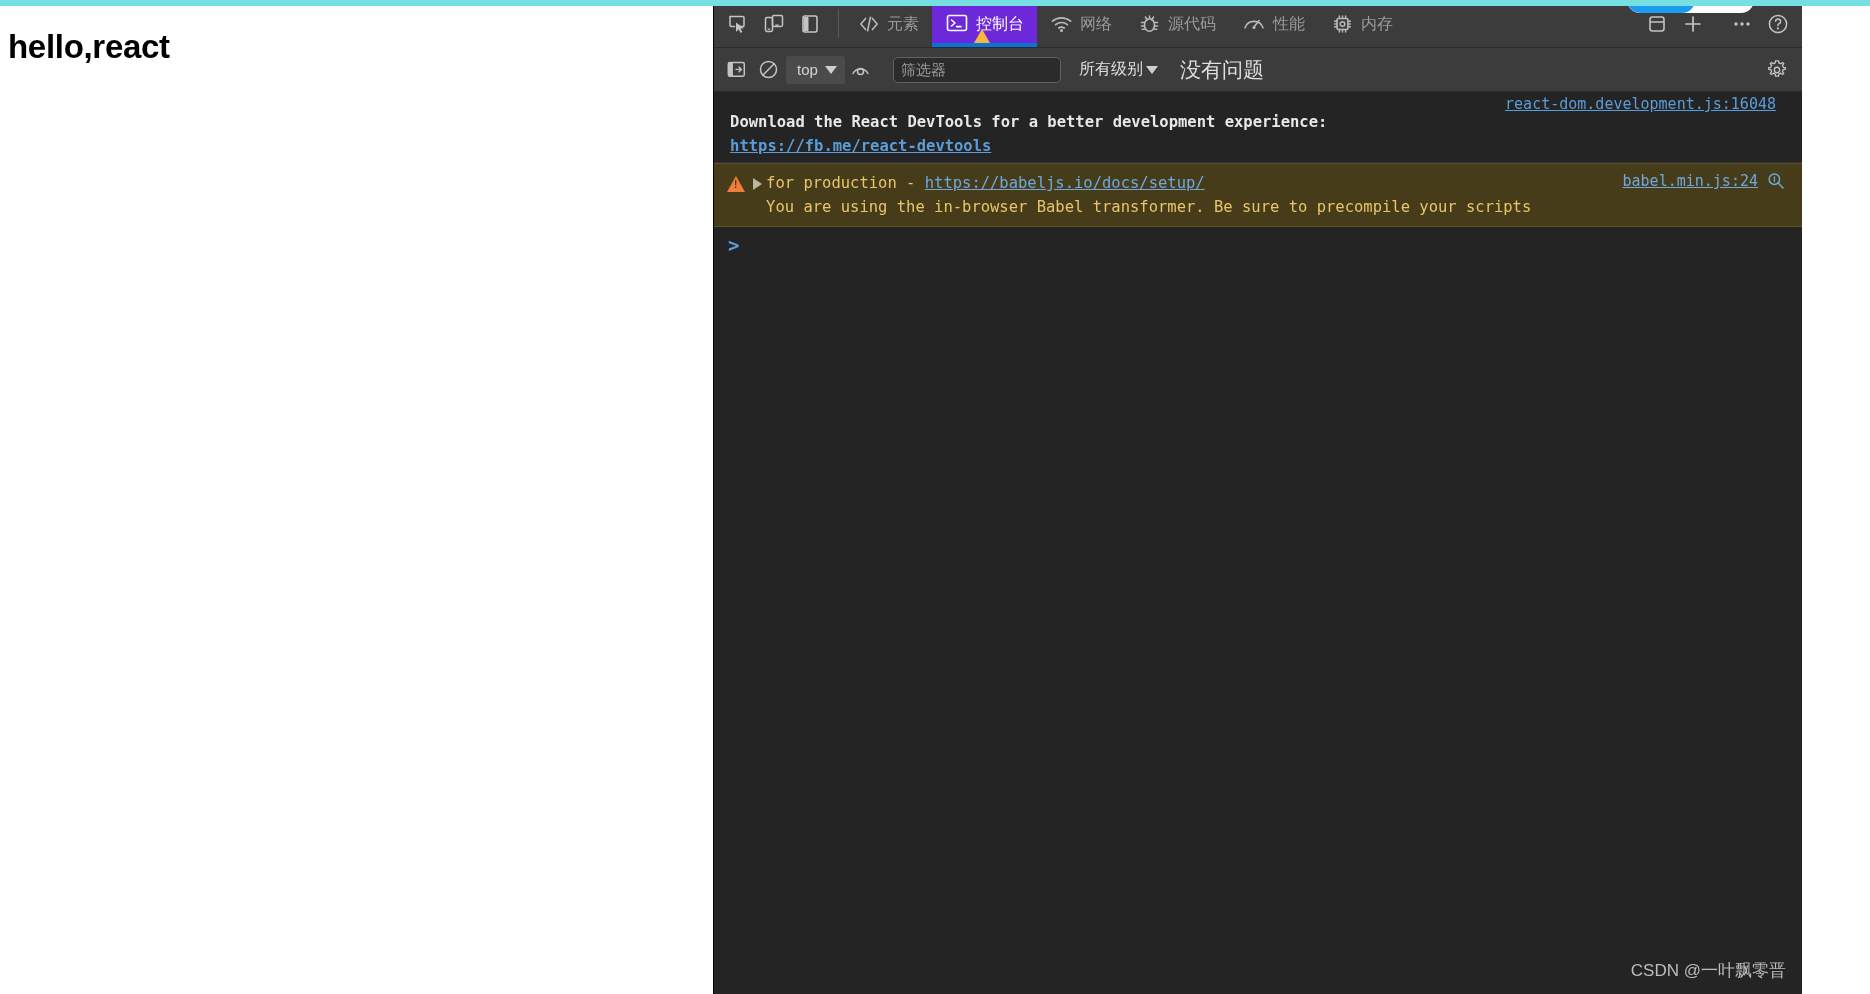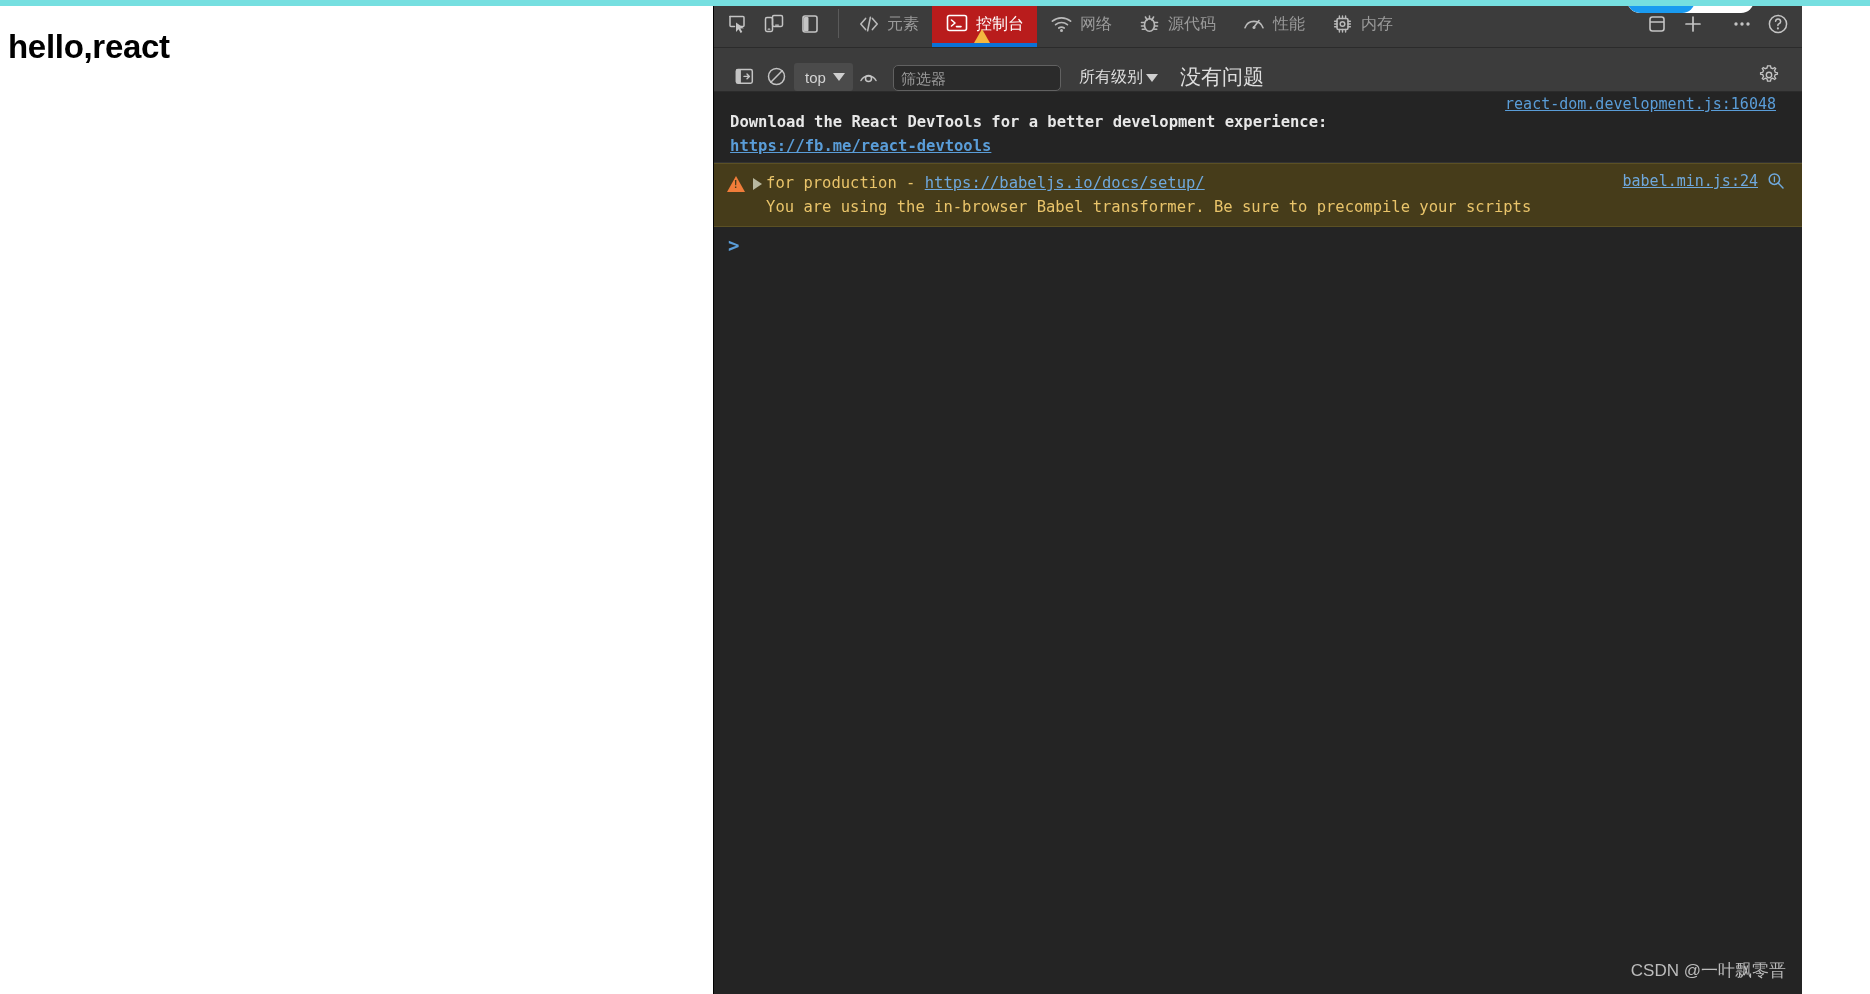--- a/index.html
+++ b/index.html
@@ -106,21 +106,21 @@
     gap: 7px;
     padding: 0 13px;
     color: #9a9a9a;
     font-size: 16px;
     cursor: pointer;
     position: relative;
     white-space: nowrap;
   }
   .dt-tab .tab-label { font-size: 16px; line-height: 46px; }
   .dt-tab.active {
-    background: #b91c1c;
+    background: #6d28d9;
     color: #ffffff;
   }
   .dt-tab.active::after {
     content: "";
     position: absolute;
     left: 0; right: 0; bottom: 0;
     height: 4px;
     background: #0b72d6;
   }
   .tab-warn-badge {
@@ -172,22 +172,22 @@
     font-weight: bold;
     padding-left: 8px;
     white-space: nowrap;
   }
 
   
   .dt-filterbar {
     height: 43px;
     background: #3c3c3c;
     display: flex;
-    align-items: flex-end;
-    padding: 0 14px;
+    align-items: center;
+    padding: 0 6px;
     flex: 0 0 auto;
     border-bottom: 1px solid #2b2b2b;
   }
   .fb-icon {
     width: 32px;
     height: 30px;
     display: flex;
     align-items: center;
     justify-content: center;
     border-radius: 3px;
@@ -218,21 +218,21 @@
   }
   .filter-input {
     width: 168px;
     height: 26px;
     background: #2b2b2b;
     border: 1px solid #616161;
     border-radius: 5px;
     color: #cfcfcf;
     font-size: 15px;
     padding: 0 7px;
-    margin-left: 8px;
+    margin-left: 16px;
     font-family: "Liberation Sans", sans-serif;
     outline: none;
     box-sizing: border-box;
   }
   .filter-input::placeholder { color: #9a9a9a; }
   .level-select {
     display: flex;
     align-items: center;
     gap: 3px;
     margin-left: 13px;

